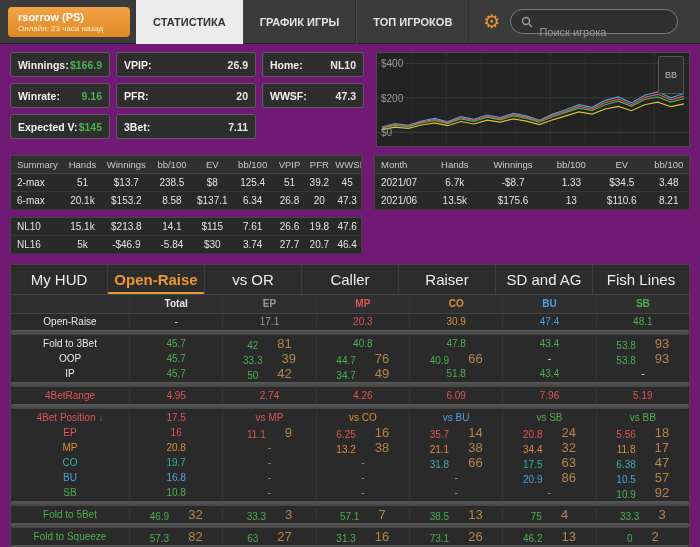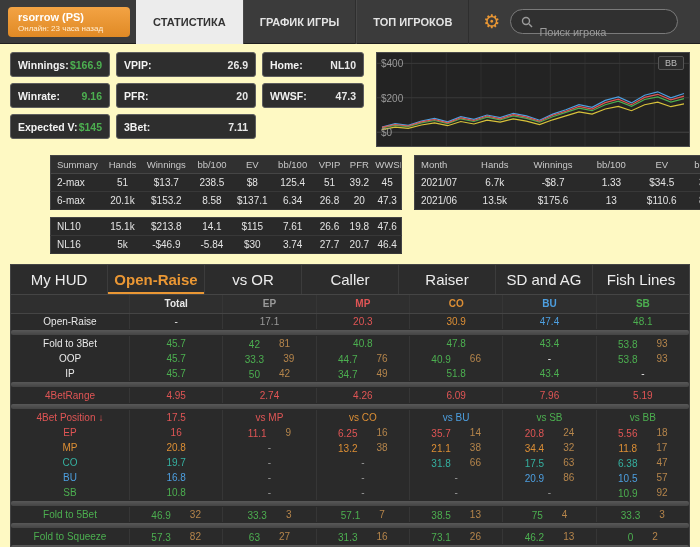--- a/index.html
+++ b/index.html
@@ -1,21 +1,21 @@
 <!DOCTYPE html>
 <html style="--accent: #ea9734; --green: #4caf50; --red: #e05555; --orange: #dd8f35; --blue: #4d9fe0; --teal: #35b0a0; --gray: #9a9a9a;"><head>
 <meta charset="utf-8">
 <style>
   :root{
     --accent:#ea9734; --green:#4caf50; --red:#e05555; --orange:#dd8f35;
     --blue:#4d9fe0; --teal:#35b0a0; --gray:#9a9a9a;
   }
   *{box-sizing:border-box; margin:0; padding:0;}
   body{background:#161616; font-family:"Liberation Sans",sans-serif;}
-  .page{width:700px; height:547px; background:#fef9c3; position:relative; overflow:hidden;}
+  .page{width:700px; height:547px; background:#701a75; position:relative; overflow:hidden;}
 
   
   .topbar{height:44px; background:#3b3b3b; border-bottom:1px solid #1f1f1f;
           display:flex; align-items:center; padding:0 8px;}
   .player-chip{background:linear-gradient(#f3a344,#e08a25); border-radius:4px;
           padding:4px 10px; margin-right:6px; min-width:122px; cursor:pointer;}
   .player-name{font-size:11px; font-weight:bold; color:#fff;}
   .player-status{font-size:8px; color:#ffedd2; margin-top:1px;}
   .top-tabs{display:flex; height:44px;}
   .top-tab{padding:0 16px; height:44px; line-height:44px; font-size:11px; font-weight:bold;
@@ -32,28 +32,28 @@
   .content{padding:8px 10px;}
   .row1{display:flex; gap:12px;}
   .stats-grid{display:grid; grid-template-columns:100px 140px 102px; grid-auto-rows:25px; gap:6px;}
   .stat-box{border:1px solid #5e5e5e; border-radius:3px; background:#2e2e2e;
           display:flex; align-items:center; justify-content:space-between; padding:0 7px;}
   .stat-label{font-size:10.5px; font-weight:bold; color:#f2f2f2;}
   .stat-value{font-size:10.5px; font-weight:bold;}
 
   .chart-panel{flex:1; position:relative; border:1px solid #4a4a4a; background:#232323; height:95px;}
   .chart-unit{position:absolute; top:3px; right:5px; font-size:9px; color:#bbb;
-          border:1px solid #555; padding:1px 6px; border-radius:2px; background:#2b2b2b; cursor:pointer;}
+          border:1px solid #555; padding:13px 6px; border-radius:2px; background:#2b2b2b; cursor:pointer;}
   .ytick{position:absolute; left:4px; font-size:10px; color:#9a9a9a;}
 
   .row2{display:flex; gap:12px; margin-top:8px; align-items:flex-start;}
   .summary-wrap{width:352px;}
   .month-wrap{flex:1;}
   table.stat{width:100%; border-collapse:collapse; table-layout:fixed;
-          background:#292929; border:1px solid #454545;margin-left:40px;}
+          background:#292929; border:1px solid #454545;}
   table.stat th{font-size:9.5px; color:#c8c8c8; font-weight:normal; padding:3px 2px;
           border-bottom:1px solid #454545; background:#303030; text-align:center; overflow:hidden;}
   table.stat th:first-child{text-align:left; padding-left:6px;}
   table.stat td{font-size:10px; color:#e3e3e3; text-align:center; padding:3px 2px;
           border-bottom:1px solid #383838; overflow:hidden; white-space:nowrap;}
   table.stat td.rowlabel{text-align:left; padding-left:6px;}
   .tbl-gap{height:7px;}
 
   
   .hud{margin-top:10px; border:1px solid #454545; background:#2a2a2a;}
@@ -62,21 +62,21 @@
           border-right:1px solid #3c3c3c; cursor:pointer;}
   .hud-tab:last-child{border-right:none;}
   .hud-tab.active{color:var(--accent); box-shadow:inset 0 -2px 0 var(--accent); font-weight:bold;}
   .hud-row{display:grid; grid-template-columns:118px repeat(6,1fr);}
   .hud-cell{border-left:1px solid #363636; text-align:center; font-size:10px;
           height:15px; line-height:15px; overflow:hidden; white-space:nowrap;}
   .hud-cell:first-child{border-left:none;}
   .hud-head{background:#2f2f2f; border-bottom:1px solid #454545;}
   .hud-head .hud-cell{font-weight:bold; height:18px; line-height:18px;}
   .hud-sep{height:5px; margin:1px 0; background:linear-gradient(#585858,#444); border-radius:2px;}
-  .sub{font-size:10px; color:#b5854b; margin-left:19px; vertical-align:1px;}
+  .sub{font-size:13px; color:#b5854b; margin-left:19px; vertical-align:1px;}
   .hud-label-icon{margin-left:3px;}
 
   
   .v-white{color:#e8e8e8;} .v-gray{color:var(--gray);} .v-red{color:var(--red);}
   .v-orange{color:var(--orange);} .v-blue{color:var(--blue);} .v-green{color:var(--green);}
   .v-teal{color:var(--teal);}
 </style>
 </head>
 <body>
 

